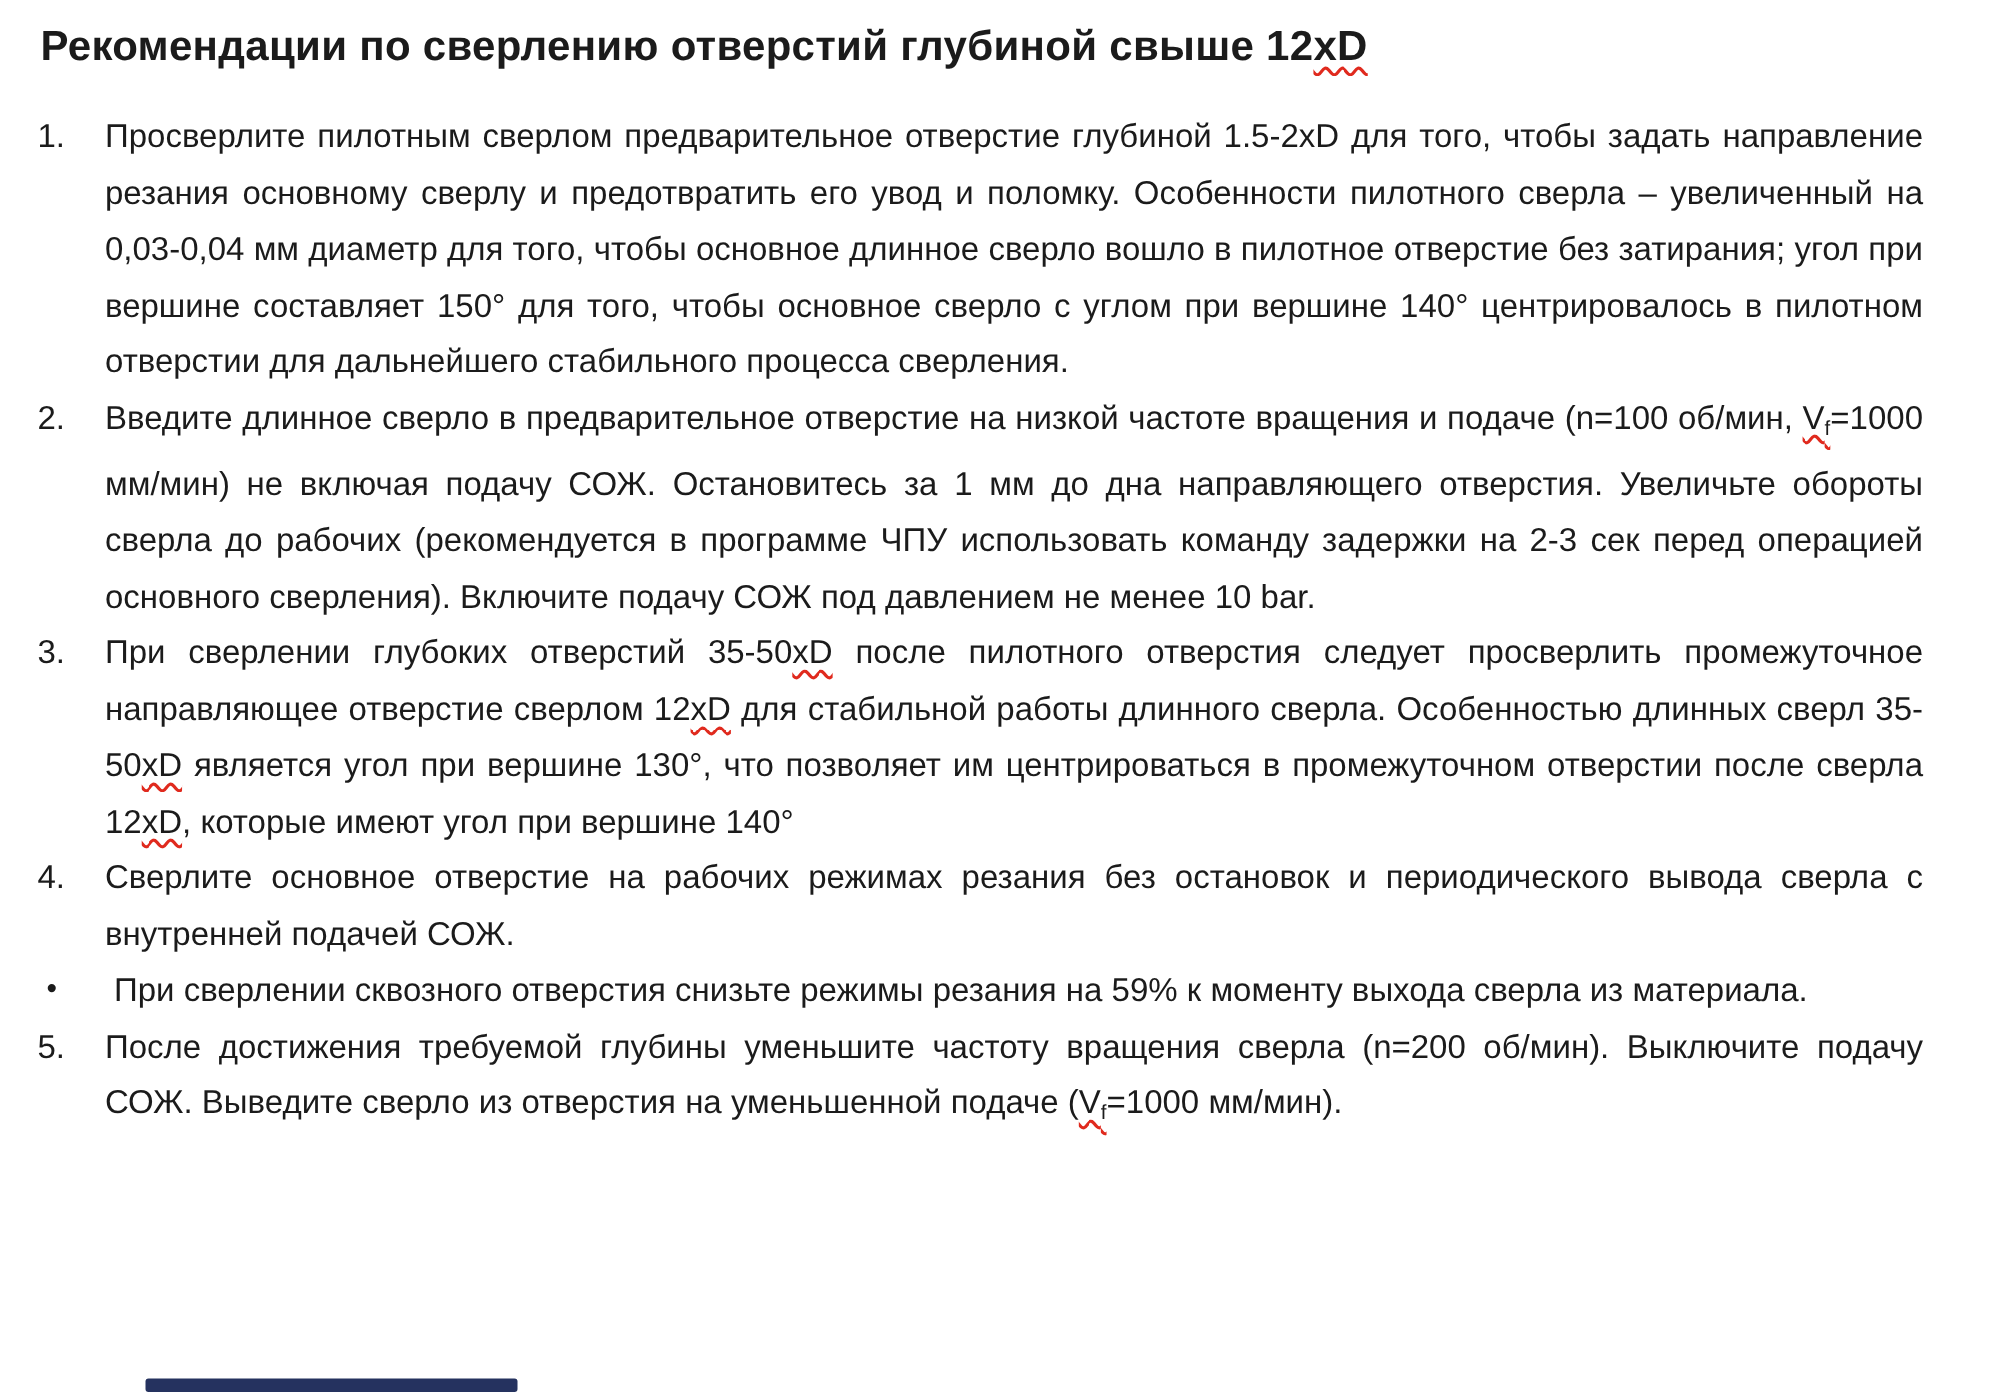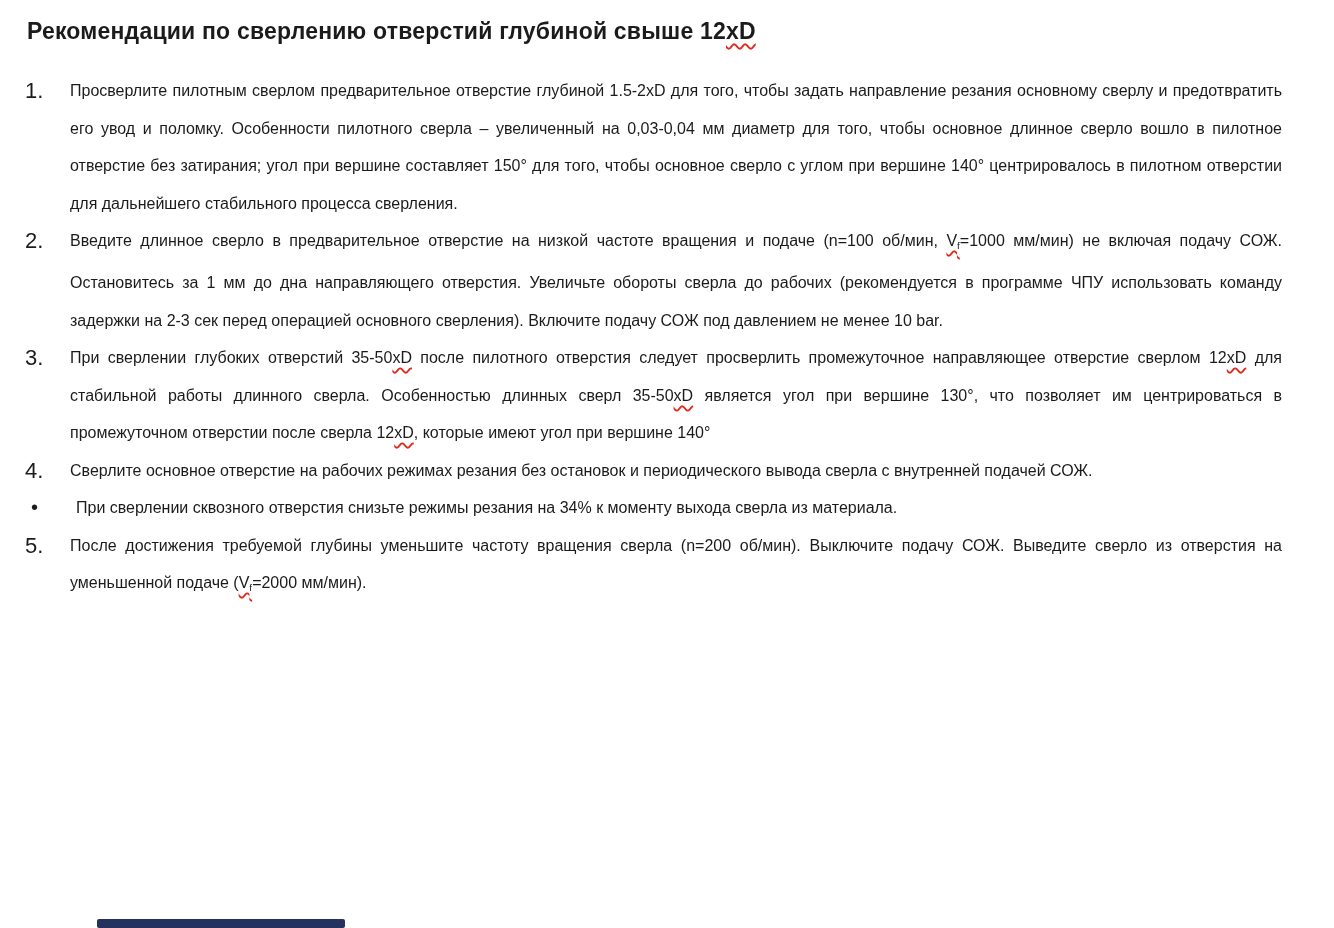--- a/index.html
+++ b/index.html
@@ -14,21 +14,21 @@
     background: #ffffff;
     overflow: hidden;
     font-family: "Liberation Sans", "DejaVu Sans", sans-serif;
     color: var(--text, #1b1b1b);
   }
   .content {
     padding: 16px 52px 0 25px;
   }
   .doc-title {
     margin: 0 0 26px 2px;
-    font-size: 23px;
+    font-size: 28px;
     font-weight: 700;
     line-height: 30px;
     letter-spacing: 0.2px;
     white-space: nowrap;
   }
   .rec-list {
     margin: 0;
     padding: 0;
   }
   .item {
@@ -39,21 +39,21 @@
     flex: 0 0 45px;
     font-size: 22px;
     line-height: 37.5px;
   }
   .marker.bullet {
     padding-left: 6px;
     font-size: 20px;
   }
   .body {
     flex: 1 1 auto;
-    font-size: 16px;
+    font-size: 22px;
     line-height: 37.5px;
     text-align: justify;
   }
   .squiggle {
     text-decoration-line: underline;
     text-decoration-style: wavy;
     text-decoration-color: var(--squiggle_red, #e02a1e);
     text-decoration-thickness: 2px;
     text-underline-offset: 4px;
   }
@@ -93,23 +93,23 @@
     <div class="body"><span>При сверлении глубоких отверстий 35-50</span><span class="squiggle">xD</span><span> после пилотного отверстия следует просверлить промежуточное направляющее отверстие сверлом 12</span><span class="squiggle">xD</span><span> для стабильной работы длинного сверла. Особенностью длинных сверл 35-50</span><span class="squiggle">xD</span><span> является угол при вершине 130°, что позволяет им центрироваться в промежуточном отверстии после сверла 12</span><span class="squiggle">xD</span><span>, которые имеют угол при вершине 140°</span></div>
   </div>
 
   <div class="item">
     <div class="marker">4.</div>
     <div class="body"><span>Сверлите основное отверстие на рабочих режимах резания без остановок и периодического вывода сверла с внутренней подачей СОЖ.</span></div>
   </div>
 
   <div class="item">
     <div class="marker bullet">•</div>
-    <div class="body"><span>При сверлении сквозного отверстия снизьте режимы резания на 34% к моменту выхода сверла из материала.</span></div>
+    <div class="body"><span>При сверлении сквозного отверстия снизьте режимы резания на 59% к моменту выхода сверла из материала.</span></div>
   </div>
 
   <div class="item">
     <div class="marker">5.</div>
-    <div class="body"><span>После достижения требуемой глубины уменьшите частоту вращения сверла (n=200 об/мин). Выключите подачу СОЖ. Выведите сверло из отверстия на уменьшенной подаче (</span><span class="squiggle">V</span><span class="squiggle subscript">f</span><span>=2000 мм/мин).</span></div>
+    <div class="body"><span>После достижения требуемой глубины уменьшите частоту вращения сверла (n=200 об/мин). Выключите подачу СОЖ. Выведите сверло из отверстия на уменьшенной подаче (</span><span class="squiggle">V</span><span class="squiggle subscript">f</span><span>=1000 мм/мин).</span></div>
   </div>
 </div>
   </div>
   <div class="bottom-bar"></div>
 </div>
 
 </body></html>

